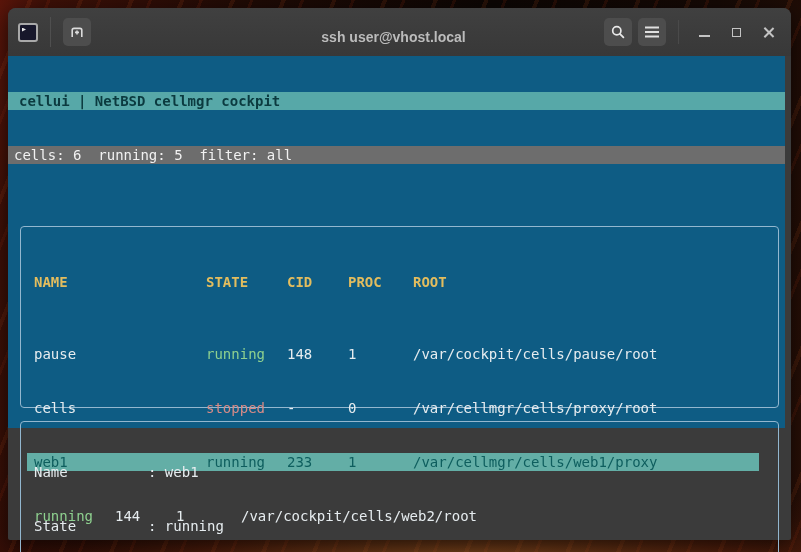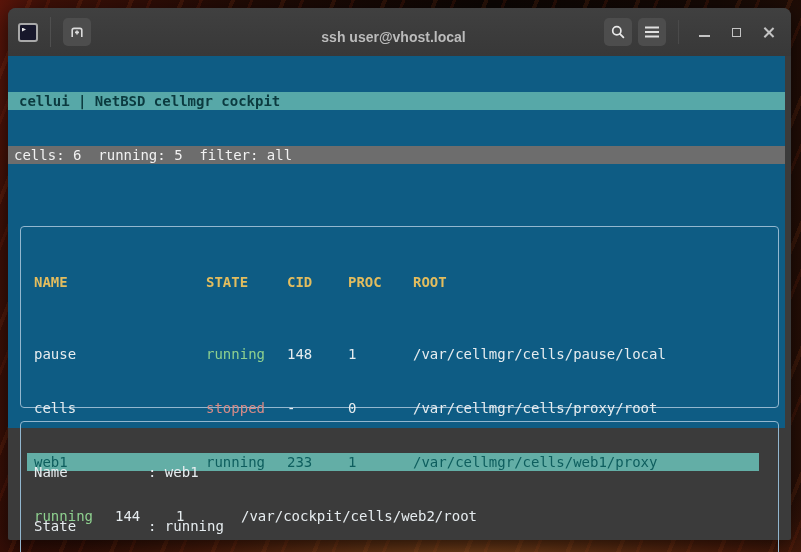--- a/index.html
+++ b/index.html
@@ -159,21 +159,21 @@
             <span class="c-cid">CID</span>
             <span class="c-proc">PROC</span>
             <span class="c-root">ROOT</span>
           </div>
 
           <div class="trow">
             <span class="c-name">pause</span>
             <span class="c-state st-running">running</span>
             <span class="c-cid">148</span>
             <span class="c-proc">1</span>
-            <span class="c-root">/var/cellmgr/cells/pause/local</span>
+            <span class="c-root">/var/cockpit/cells/pause/root</span>
           </div>
           <div class="trow">
             <span class="c-name">cells</span>
             <span class="c-state st-stopped">stopped</span>
             <span class="c-cid">-</span>
             <span class="c-proc">0</span>
             <span class="c-root">/var/cellmgr/cells/proxy/root</span>
           </div>
           <div class="trow selected">
             <span class="c-name">web1</span>

